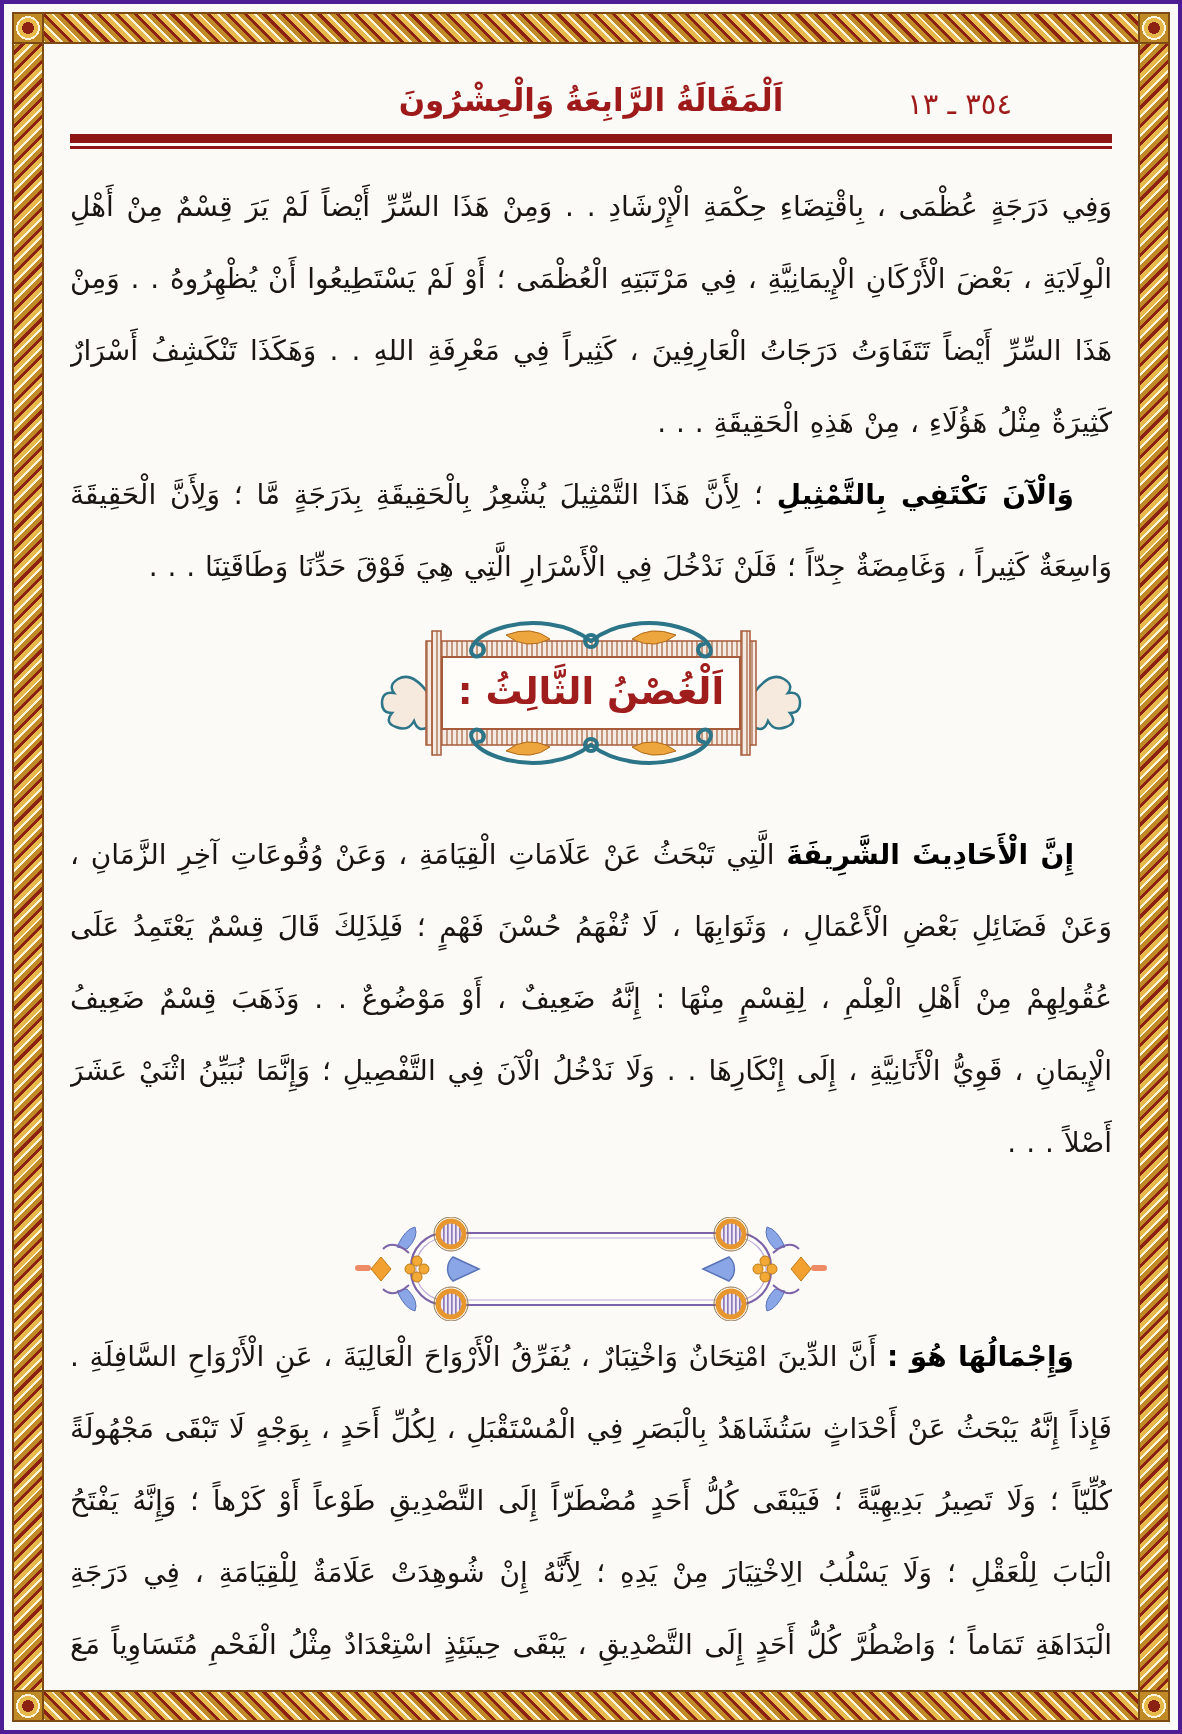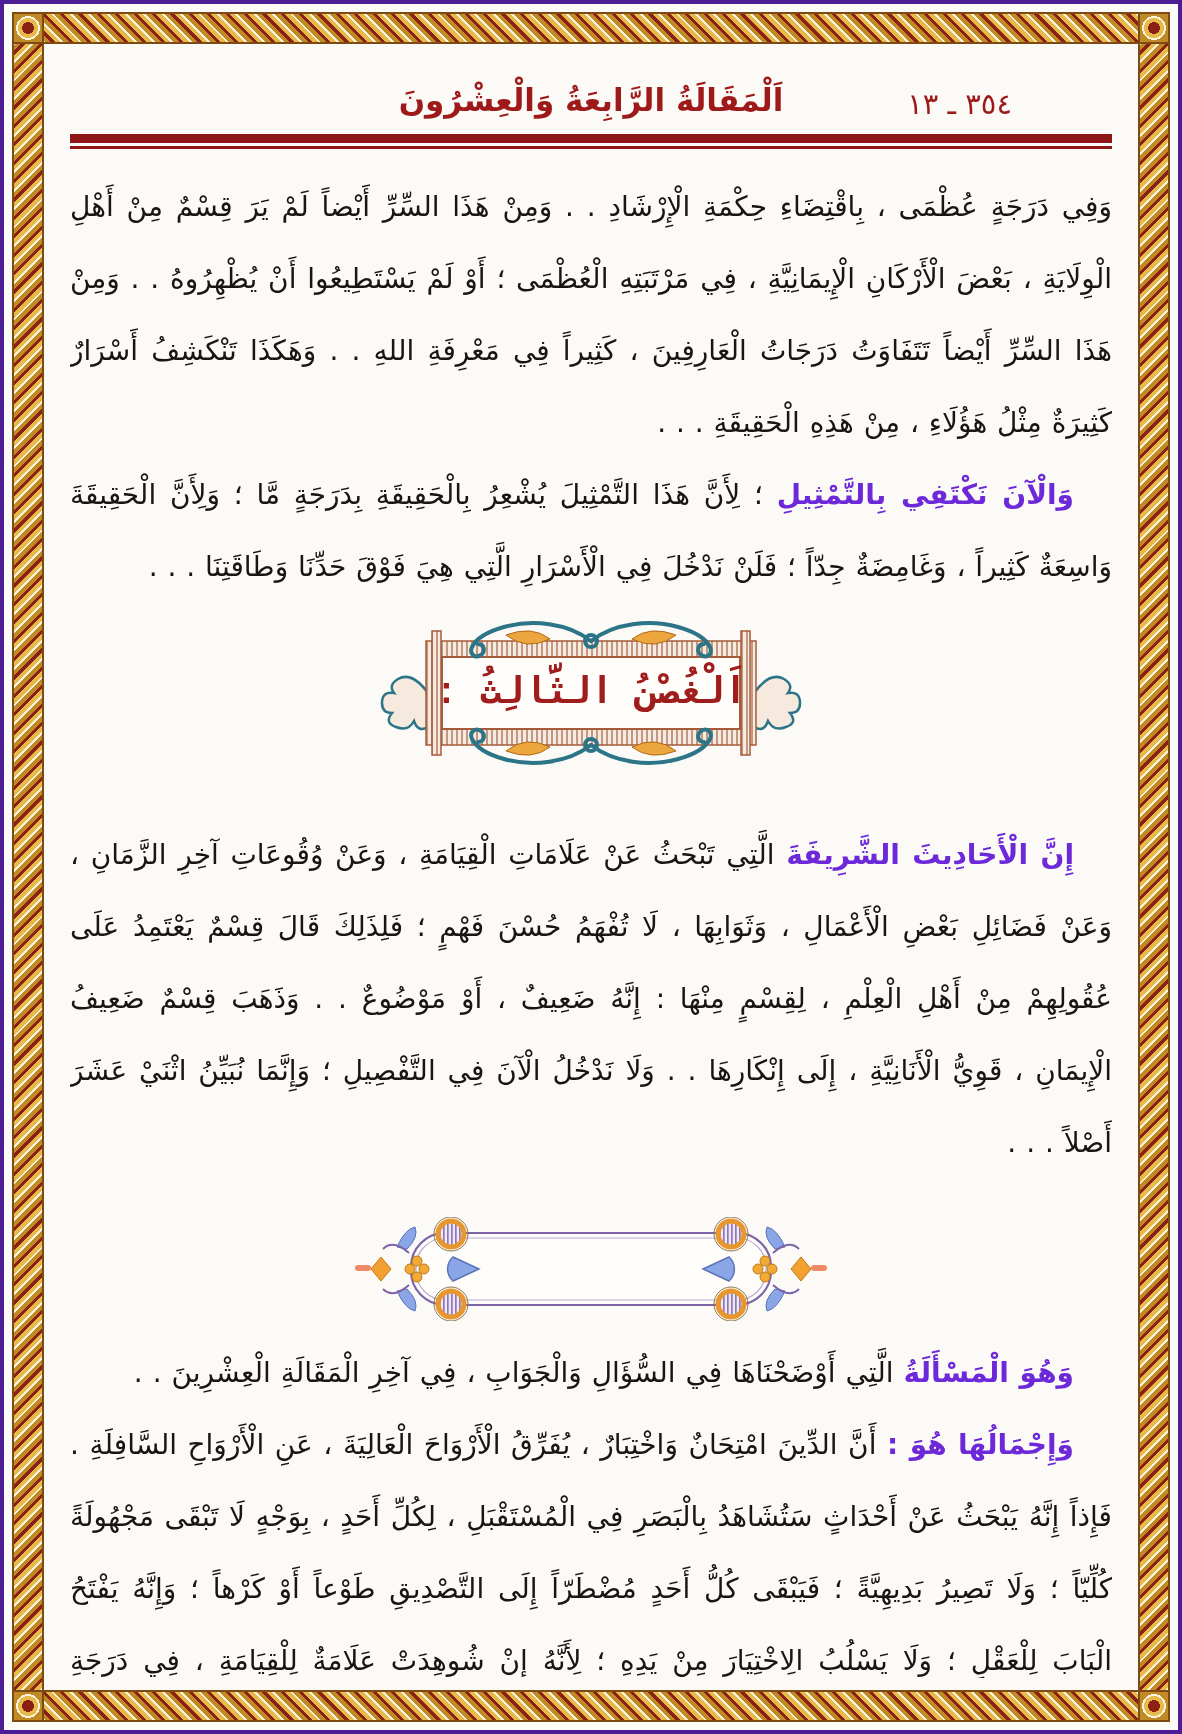--- a/index.html
+++ b/index.html
@@ -57,34 +57,33 @@
   p.body {
     margin:0; font-size:28px; line-height:72px;
     text-align:justify; text-align-last:auto;
     word-spacing:1px;
   }
   p.body.indent { text-indent:38px; }
   p.body.center-last { text-align-last:auto; }
   p.p0 { margin-top:22px; }
   p.p2 { margin-top:50px; }
   p.p3 { margin-top:16px; }
-  .lead { color:#6d28d9; font-weight:bold; }
+  .lead { color:#000000; font-weight:bold; }
 
   
   .orn { position:relative; margin:14px auto 0 auto; }
   .orn1 { width:430px; height:152px; }
   .orn2 { width:480px; height:104px; margin-top:38px; }
   .orn svg { position:absolute; inset:0; }
   .orn-label {
     position:absolute; left:0; right:0; top:50%;
     transform:translateY(-54%);
     text-align:center;
     color:#a01d1d; font-weight:bold; font-size:37px;
     white-space:nowrap;
-    font-family:Liberation Mono, monospace;
   }
   .orn2 .orn-label { font-size:35px; }
 </style>
 </head>
 <body>
 
 <div class="page">
 
   <div class="band h top"></div>
   <div class="band h bottom"></div>
@@ -176,18 +175,17 @@
           <circle cx="100" cy="87" r="17" fill="none" stroke="#8a7350" stroke-width="1"></circle>
           <circle cx="100" cy="87" r="13" fill="url(#hB)" stroke="#e8962e" stroke-width="5"></circle>
           <circle cx="380" cy="17" r="17" fill="none" stroke="#8a7350" stroke-width="1"></circle>
           <circle cx="380" cy="17" r="13" fill="url(#hB)" stroke="#e8962e" stroke-width="5"></circle>
           <circle cx="380" cy="87" r="17" fill="none" stroke="#8a7350" stroke-width="1"></circle>
           <circle cx="380" cy="87" r="13" fill="url(#hB)" stroke="#e8962e" stroke-width="5"></circle>
         </g>
       </svg>
     </div>
 
-    <p class="body indent p3"><span class="lead">وَهُوَ الْمَسْأَلَةُ</span><span> الَّتِي أَوْضَحْنَاهَا فِي السُّؤَالِ وَالْجَوَابِ ، فِي آخِرِ الْمَقَالَةِ الْعِشْرِينَ . .</span></p>
 
     <p class="body indent center-last"><span class="lead">وَإِجْمَالُهَا هُوَ :</span><span> أَنَّ الدِّينَ امْتِحَانٌ وَاخْتِبَارٌ ، يُفَرِّقُ الْأَرْوَاحَ الْعَالِيَةَ ، عَنِ الْأَرْوَاحِ السَّافِلَةِ . فَإِذاً إِنَّهُ يَبْحَثُ عَنْ أَحْدَاثٍ سَتُشَاهَدُ بِالْبَصَرِ فِي الْمُسْتَقْبَلِ ، لِكُلِّ أَحَدٍ ، بِوَجْهٍ لَا تَبْقَى مَجْهُولَةً كُلِّيّاً ؛ وَلَا تَصِيرُ بَدِيهِيَّةً ؛ فَيَبْقَى كُلُّ أَحَدٍ مُضْطَرّاً إِلَى التَّصْدِيقِ طَوْعاً أَوْ كَرْهاً ؛ وَإِنَّهُ يَفْتَحُ الْبَابَ لِلْعَقْلِ ؛ وَلَا يَسْلُبُ الِاخْتِيَارَ مِنْ يَدِهِ ؛ لِأَنَّهُ إِنْ شُوهِدَتْ عَلَامَةٌ لِلْقِيَامَةِ ، فِي دَرَجَةِ الْبَدَاهَةِ تَمَاماً ؛ وَاضْطُرَّ كُلُّ أَحَدٍ إِلَى التَّصْدِيقِ ، يَبْقَى حِينَئِذٍ اسْتِعْدَادٌ مِثْلُ الْفَحْمِ مُتَسَاوِياً مَعَ اسْتِعْدَادِ شِبْهِ أَلْمَاسٍ ؛ فَيَضِيعُ سِرُّ التَّكْلِيفِ ، وَنَتِيجَةُ الْاِمْتِحَانِ . . .</span></p>
 
   </div>
 </div>
 
 </body></html>

